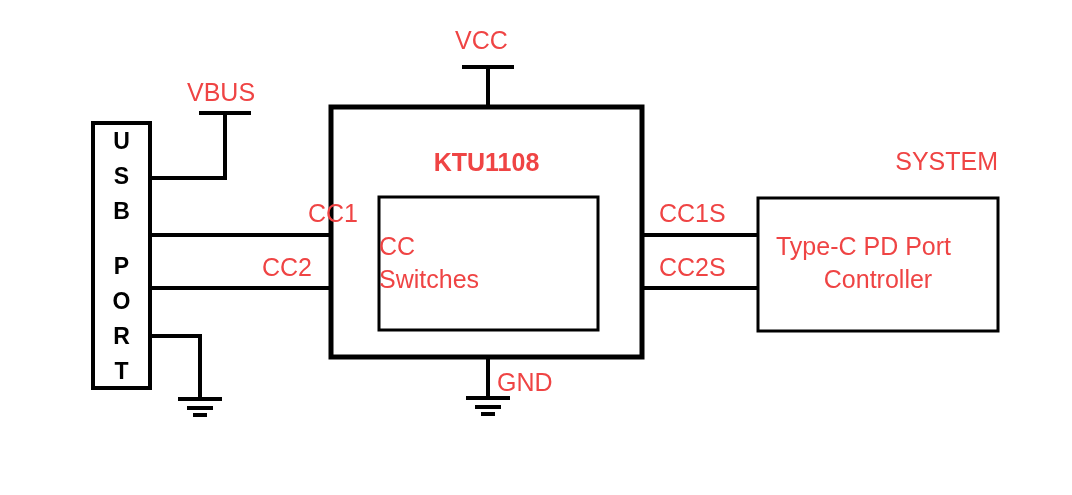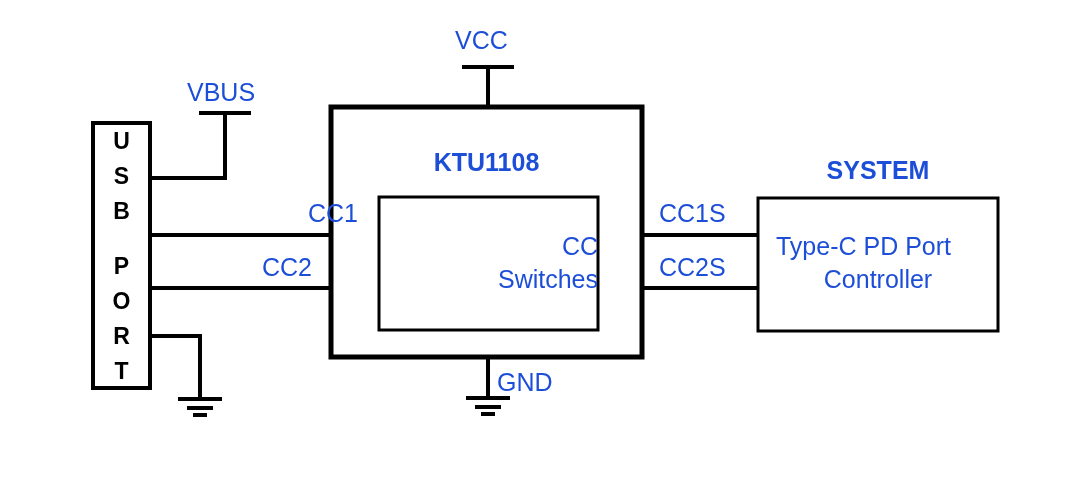--- a/index.html
+++ b/index.html
@@ -27,40 +27,40 @@
     stroke-width: 4;
     fill: none;
     stroke-linecap: butt;
   }
   .box-outline {
     fill: #ffffff;
     stroke: #000000;
   }
   .label {
     position: absolute;
-    color: #1d4ed8;
+    color: #ef4444;
     white-space: nowrap;
     line-height: 1.08;
   }
   .lbl-rail {
     font-size: 25px;
     font-weight: 400;
   }
   .lbl-pin {
     font-size: 25px;
     font-weight: 400;
   }
   .lbl-chip {
     font-size: 25px;
     font-weight: 700;
   }
   .lbl-inner {
     font-size: 25px;
     font-weight: 400;
-    text-align: right;
+    text-align: left;
   }
   .lbl-sys-title {
     font-size: 25px;
     font-weight: 400;
   }
   .lbl-sys-body {
     font-size: 25px;
     font-weight: 400;
     text-align: center;
   }
@@ -154,18 +154,18 @@
 
   <div class="label lbl-pin" style="left:659px; top:200px;">CC1S</div>
 
   <div class="label lbl-pin" style="left:659px; top:254px;">CC2S</div>
 
   <div class="label lbl-chip" style="left:331px; top:138px; width:311px; text-align:center;margin-top:11px;">KTU1108</div>
 
   <div class="label lbl-inner" style="left:379px; top:233px; width:219px;">CC</div>
   <div class="label lbl-inner" style="left:379px; top:266px; width:219px;">Switches</div>
 
-  <div class="label lbl-sys-title" style="left:758px; top:157px; width:240px; text-align:center;font-weight:bold;">SYSTEM</div>
+  <div class="label lbl-sys-title" style="left:758px; top:148px; width:240px; text-align:right;">SYSTEM</div>
 
   <div class="label lbl-sys-body" style="left:758px; top:233px; width:211px;">Type-C PD Port</div>
   <div class="label lbl-sys-body" style="left:758px; top:266px; width:240px;">Controller</div>
 
 </div>
 
 </body></html>

